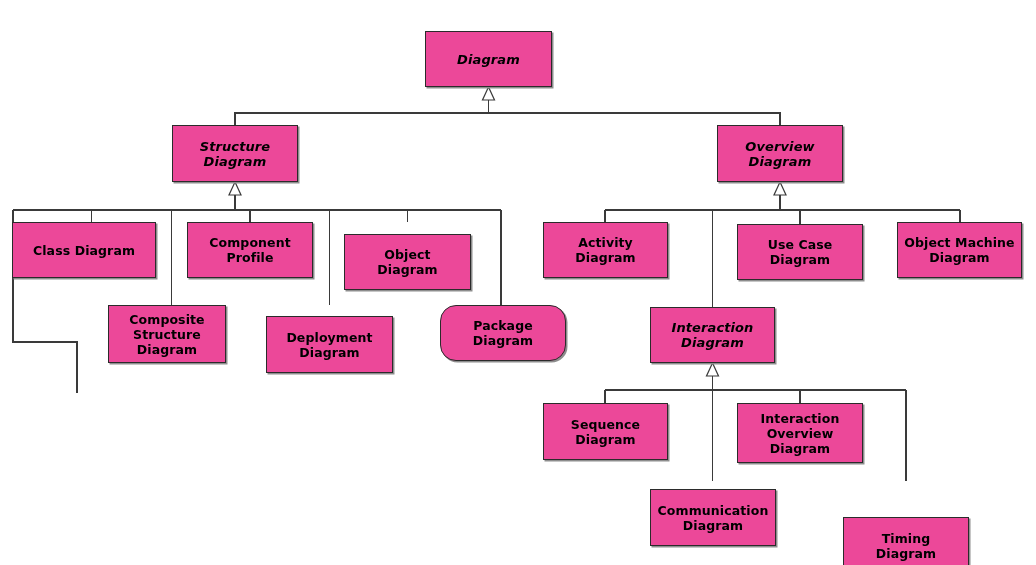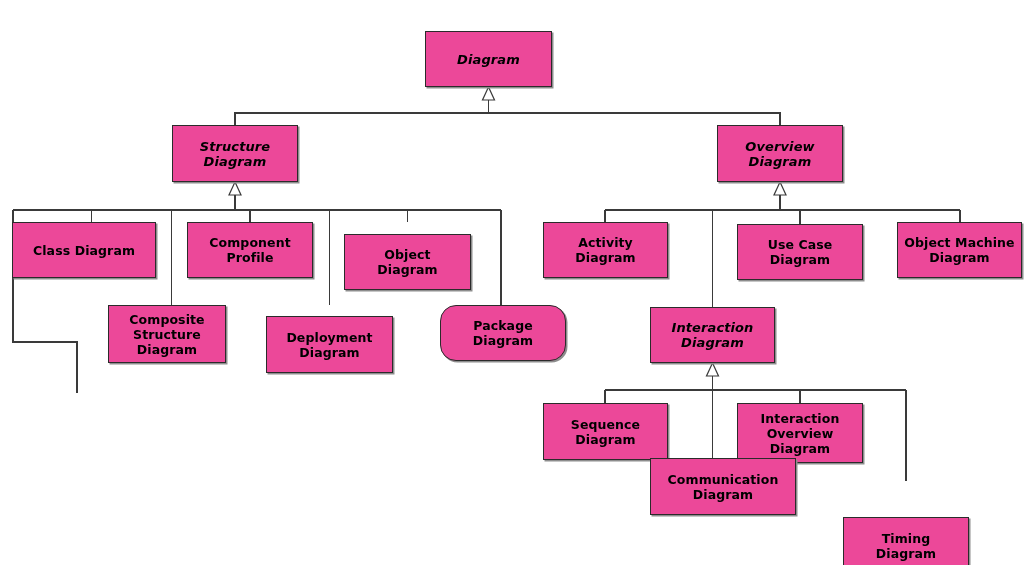--- a/index.html
+++ b/index.html
@@ -152,21 +152,21 @@
     </div>
     <div class="node" style="left: 543px; top: 403px; width: 125px; height: 57px;">
       <span class="label">Sequence
 Diagram</span>
     </div>
     <div class="node" style="left: 737px; top: 403px; width: 126px; height: 60px;">
       <span class="label">Interaction
 Overview
 Diagram</span>
     </div>
-    <div class="node" style="left: 650px; top: 458px; width: 146px; height: 57px;">
+    <div class="node" style="left: 650px; top: 489px; width: 126px; height: 57px;">
       <span class="label">Communication
 Diagram</span>
     </div>
     <div class="node" style="left: 843px; top: 481px; width: 126px; height: 57px; margin-top: 36px;">
       <span class="label">Timing
 Diagram</span>
     </div>
   </div>
 
 </body></html>

